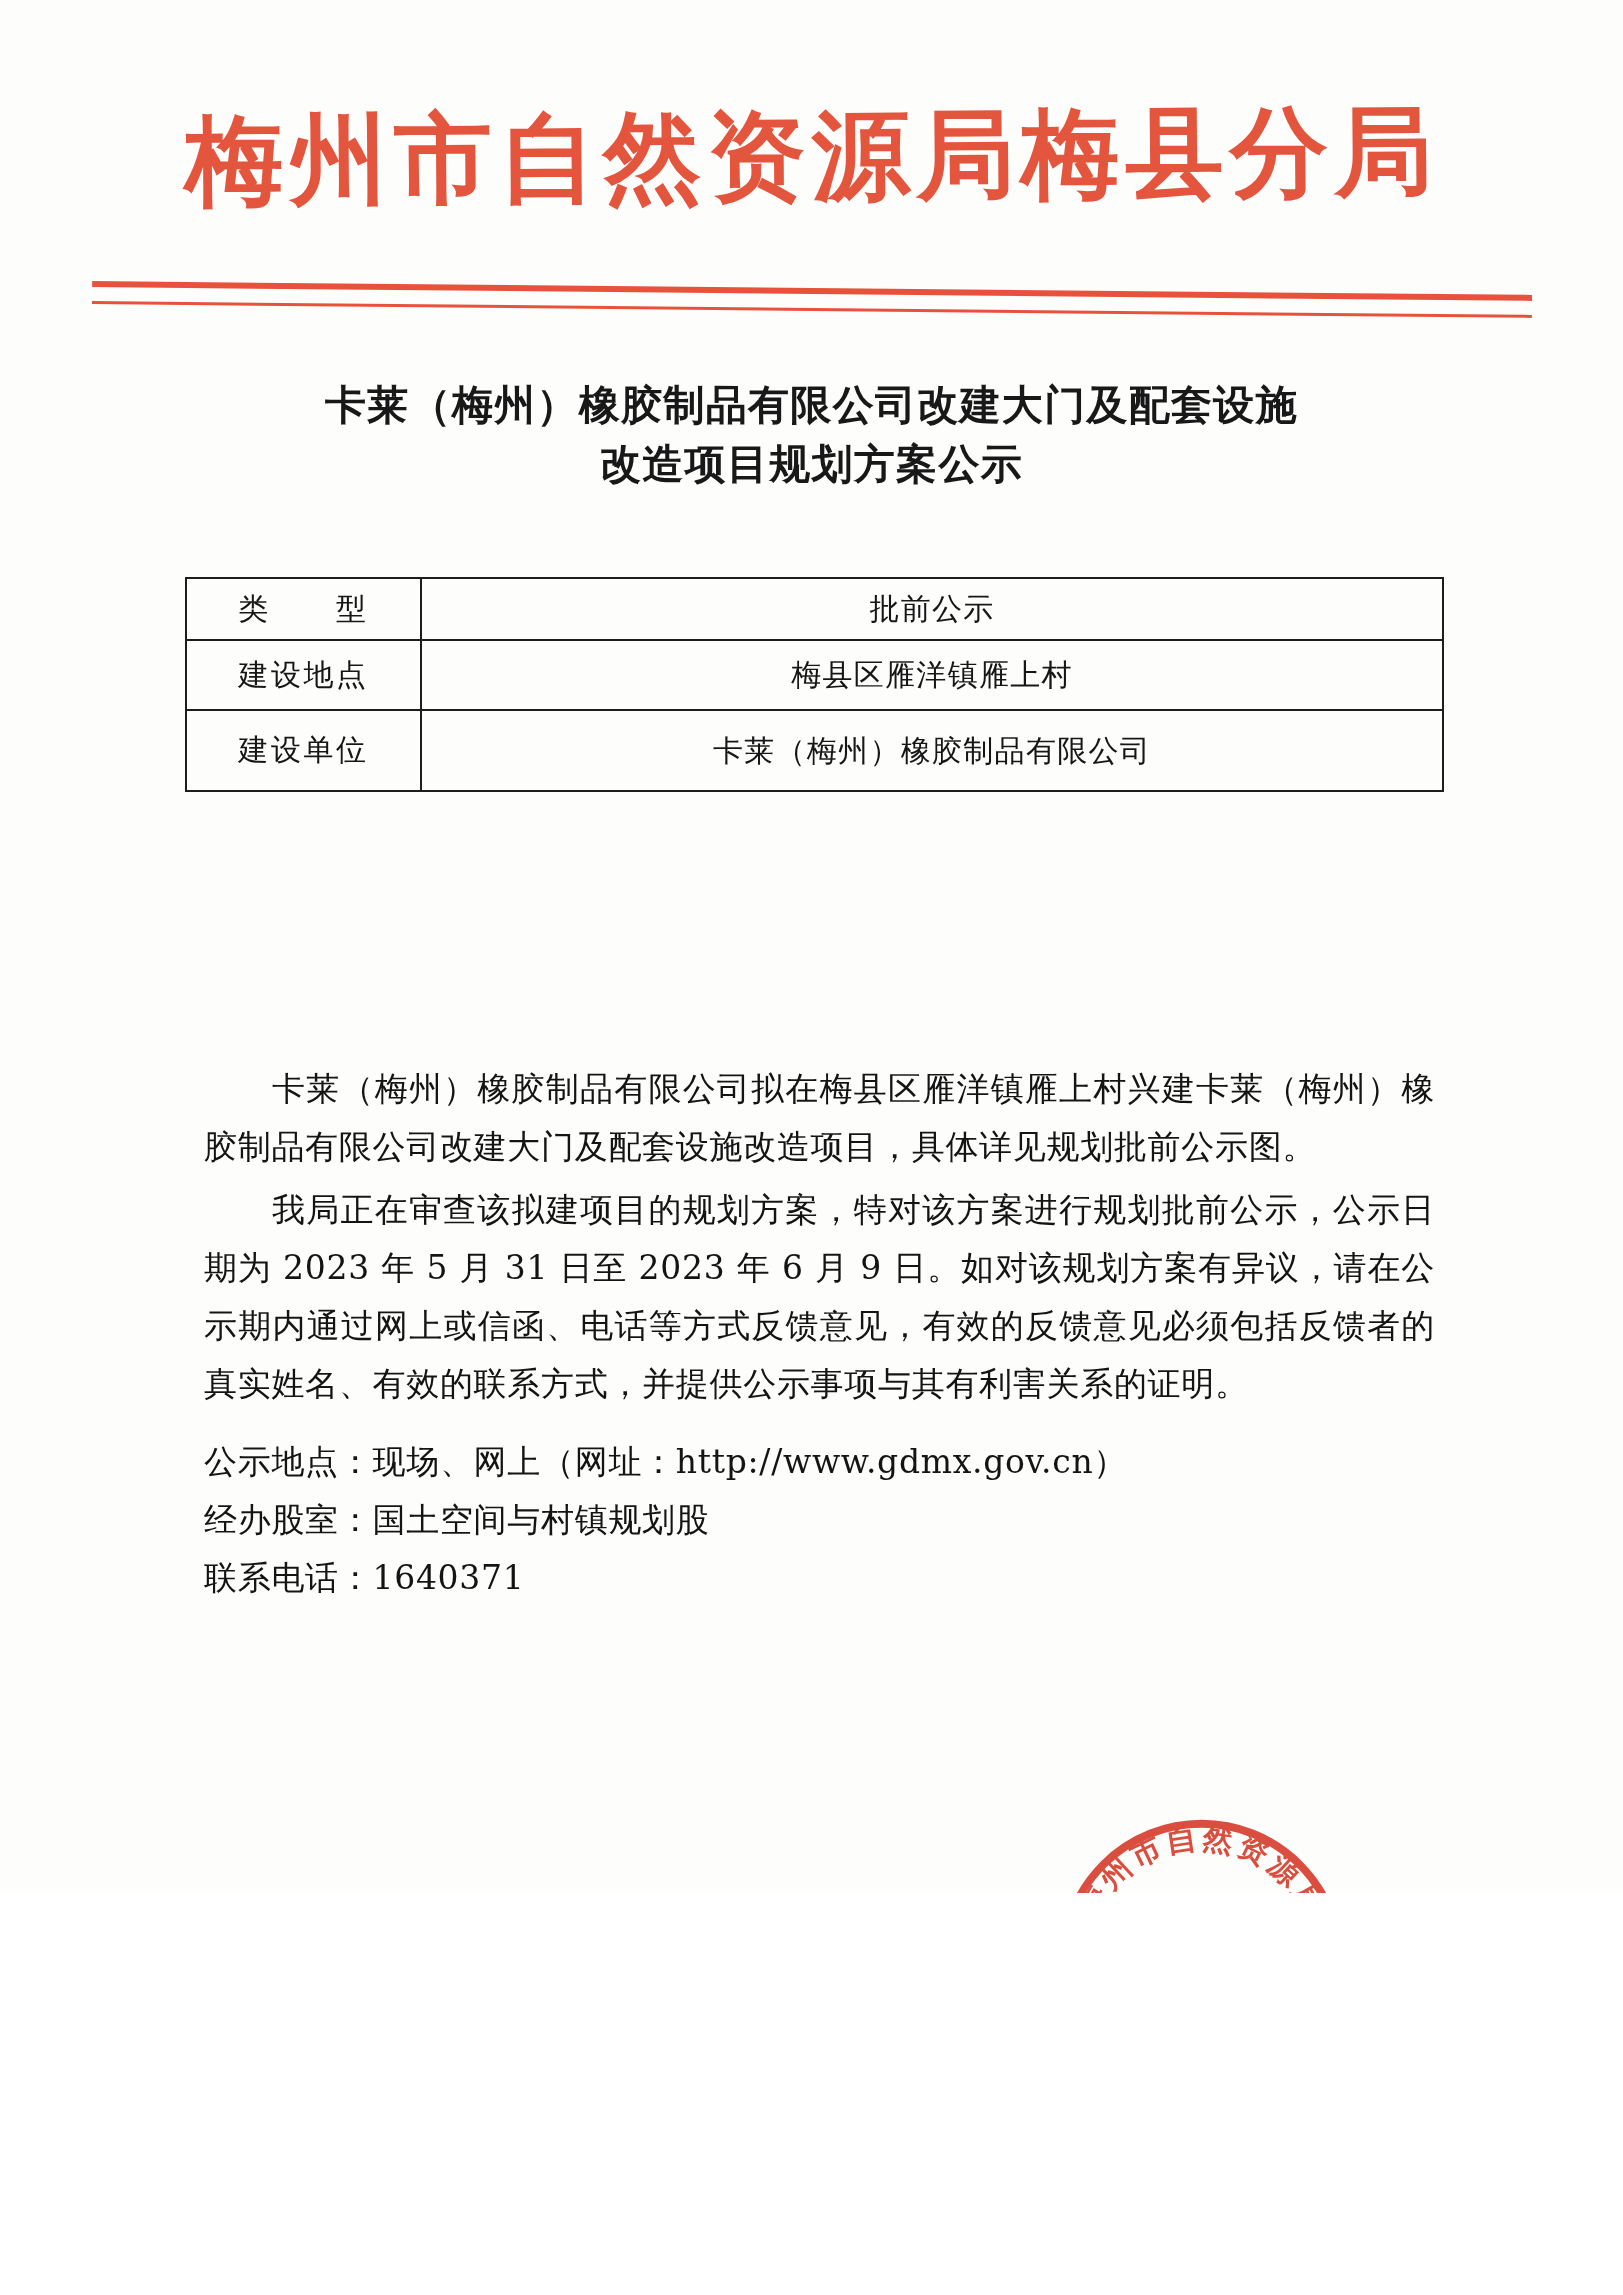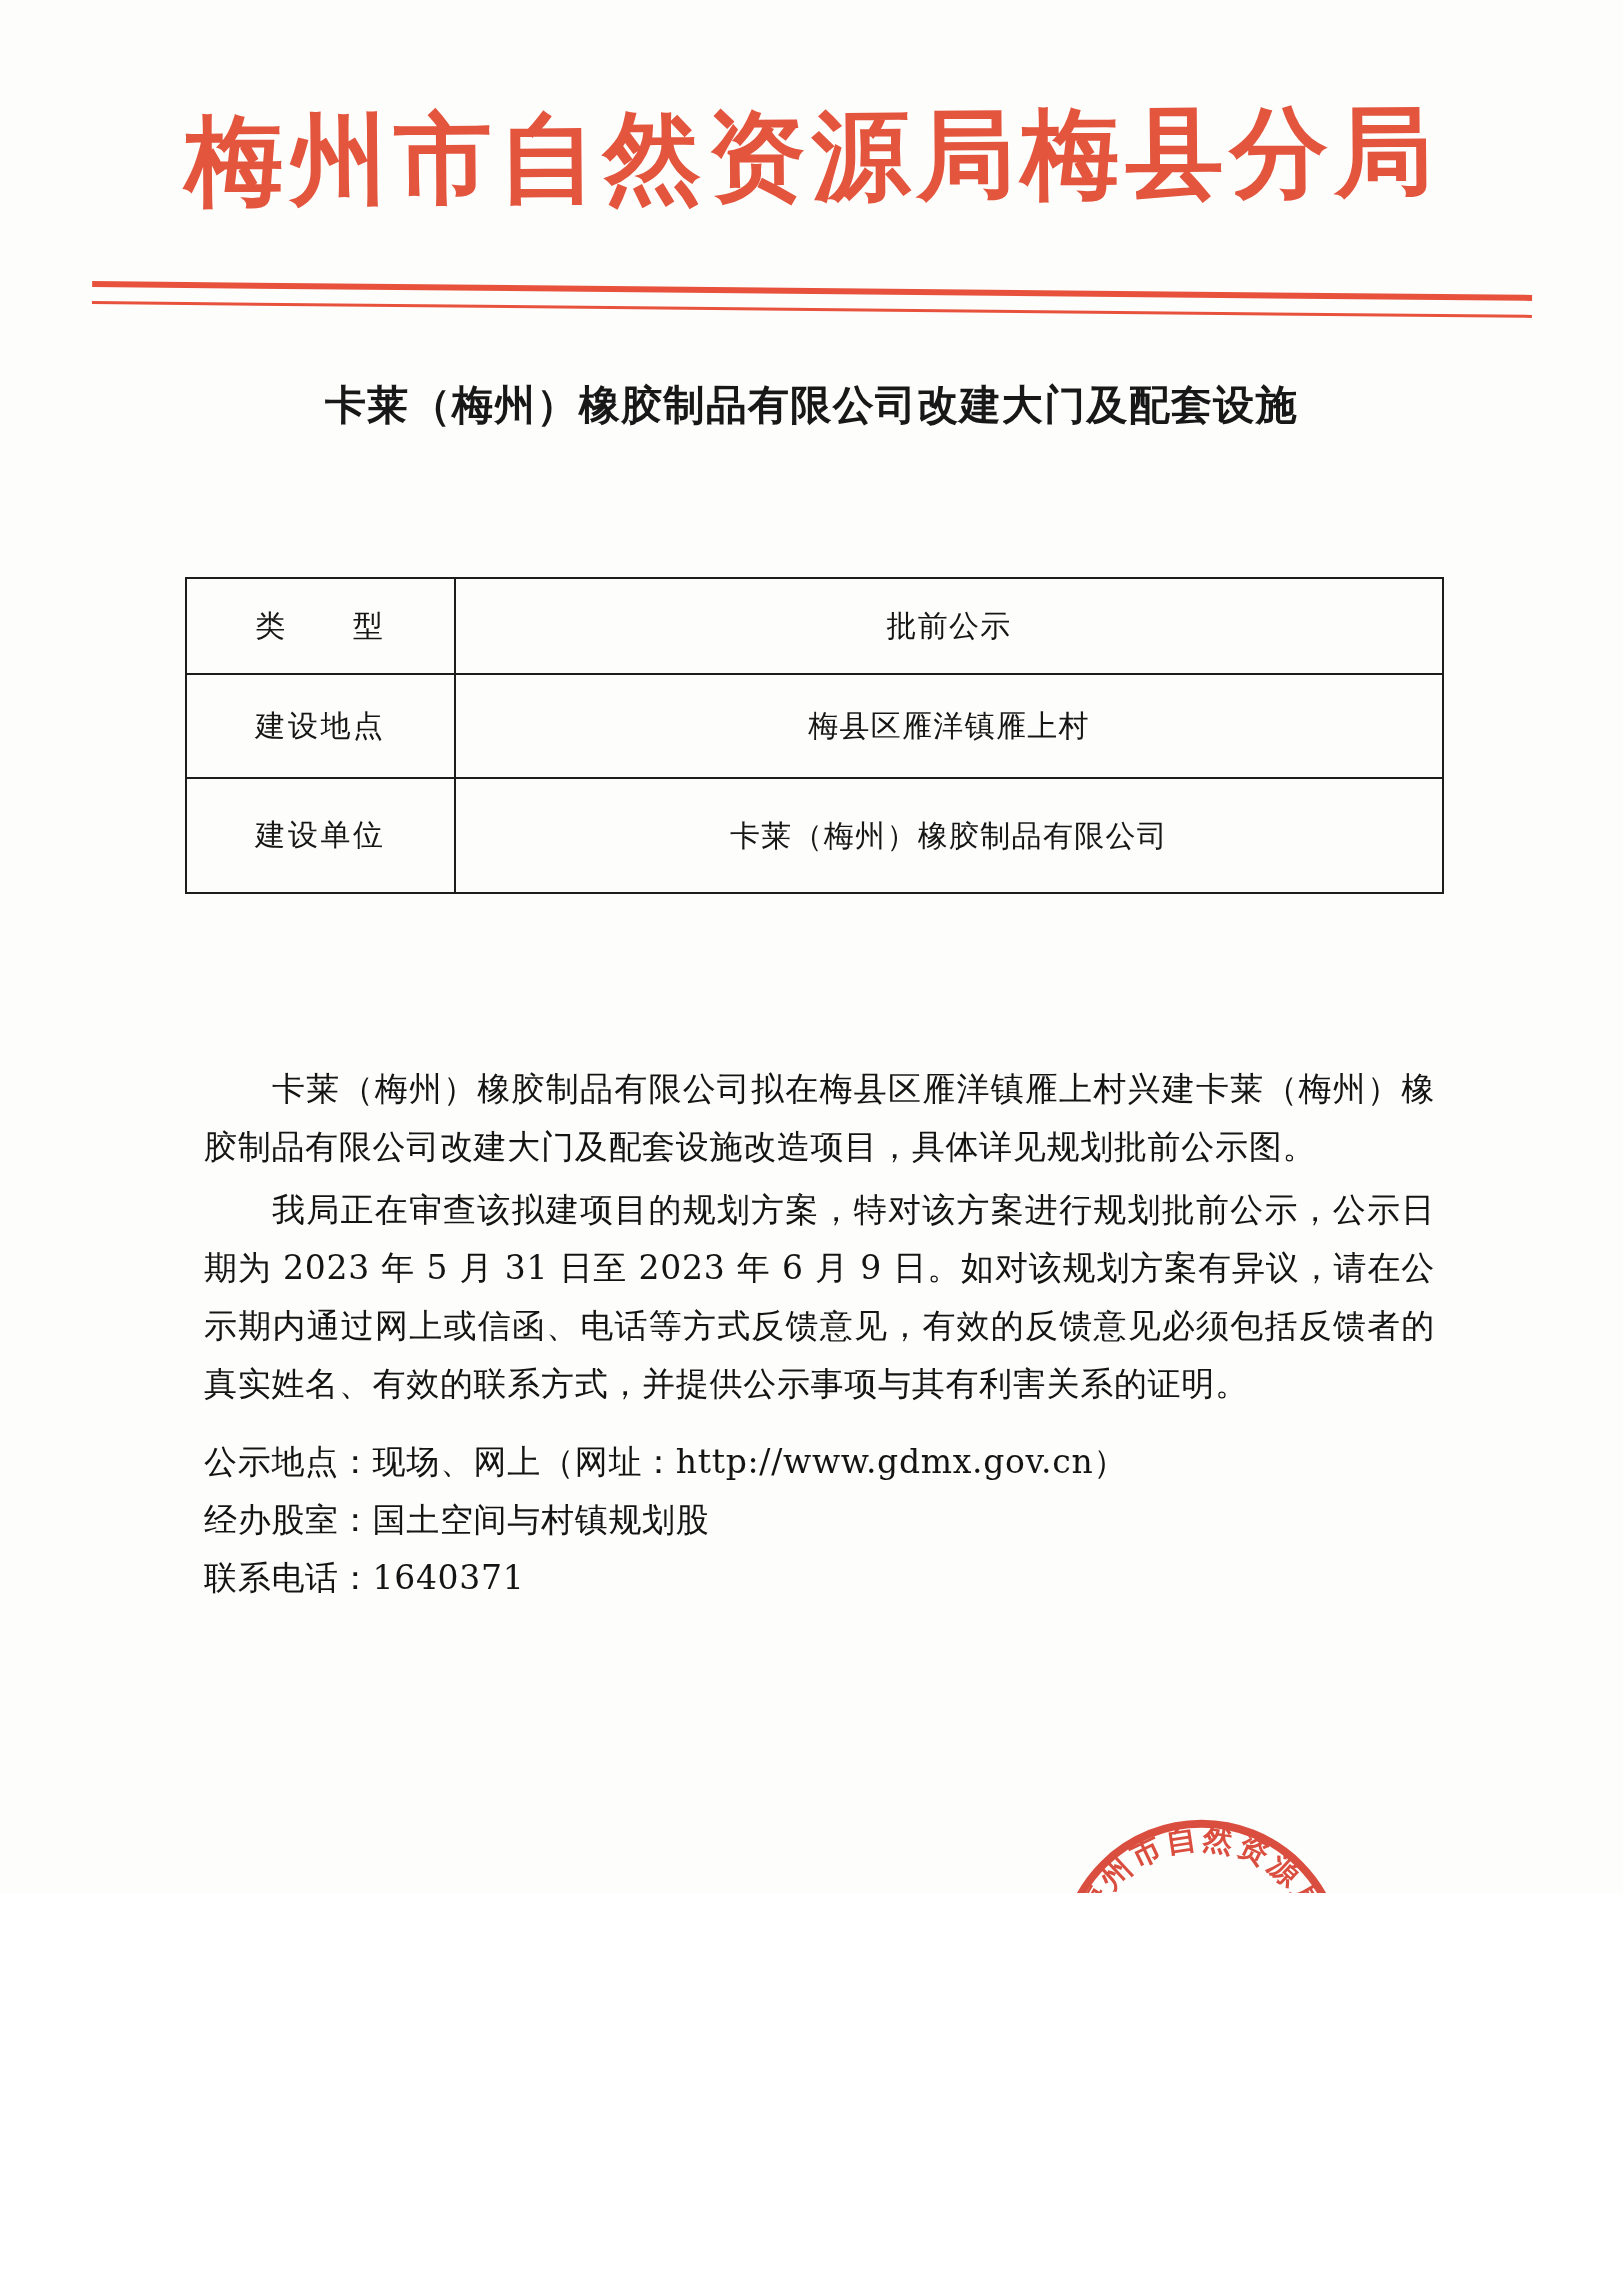--- a/index.html
+++ b/index.html
@@ -83,21 +83,21 @@
     top: 577px;
     width: 1259px;
     border-collapse: collapse;
     table-layout: fixed;
     font-family: "DejaVu Serif", "Liberation Serif", serif;
     font-size: 30px;
     color: #161616;
   }
   #info-table td {
     border: 2px solid #1d1d1d;
-    padding: 17px;
+    padding: 0;
     vertical-align: middle;
     text-align: center;
   }
   #info-table td.label {
     width: 233px;
     letter-spacing: 2.6px;
   }
   #info-table td.label.spaced {
     letter-spacing: 2.6px;
   }
@@ -194,20 +194,21 @@
     <div class="org-title">梅州市自然资源局梅县分局</div>
   </div>
 
   <div id="rule-wrap">
     <div class="rule-thick"></div>
     <div class="rule-thin"></div>
   </div>
 
   <div id="doc-title">
     <span class="tline">卡莱（梅州）橡胶制品有限公司改建大门及配套设施</span>
+    <span class="tline">改造项目规划方案公示</span>
   </div>
 
   <table id="info-table">
     <tbody>
       <tr class="r-type">
         <td class="label spaced">类　　型</td>
         <td class="value">
           <span class="val-line">批前公示</span>
         </td>
       </tr>

